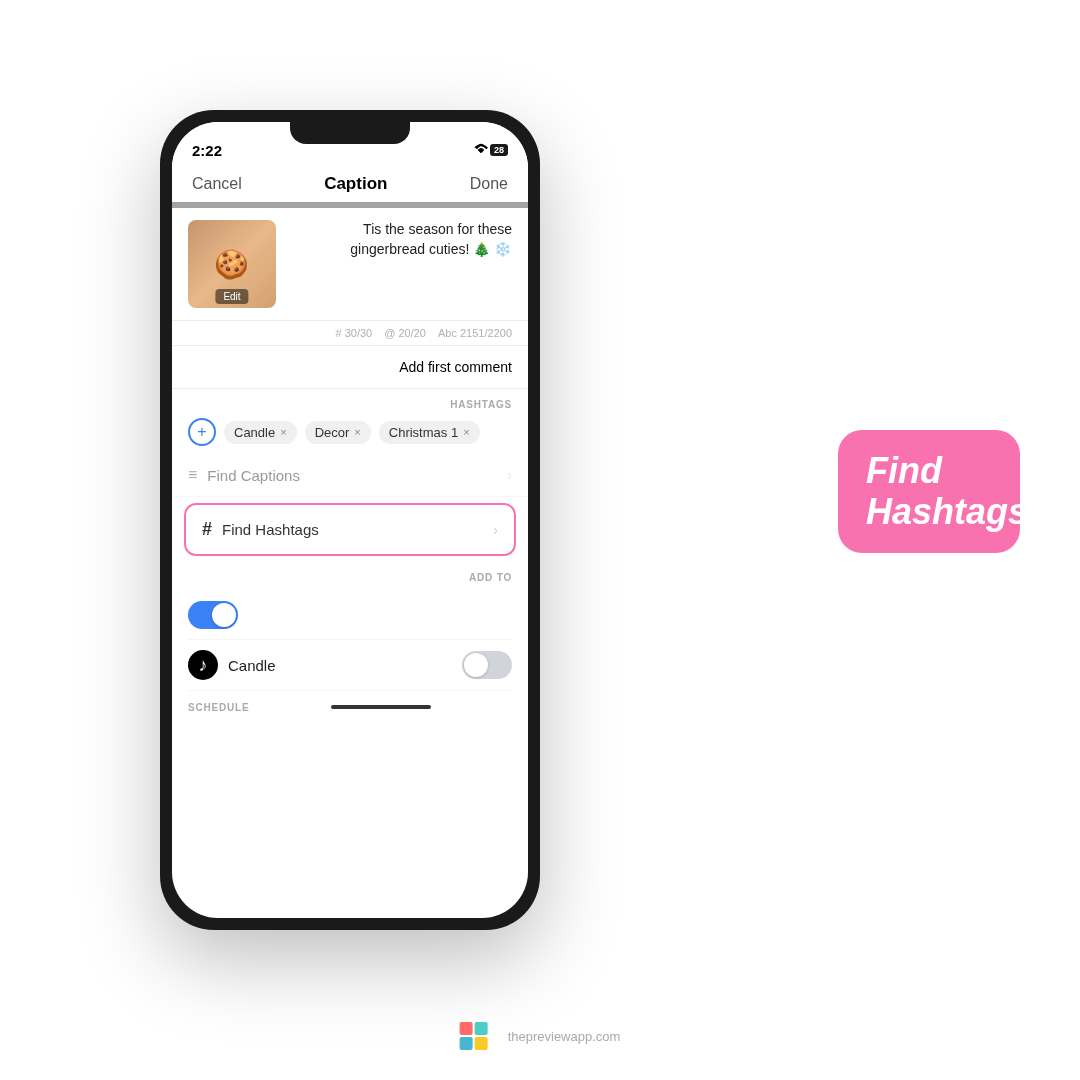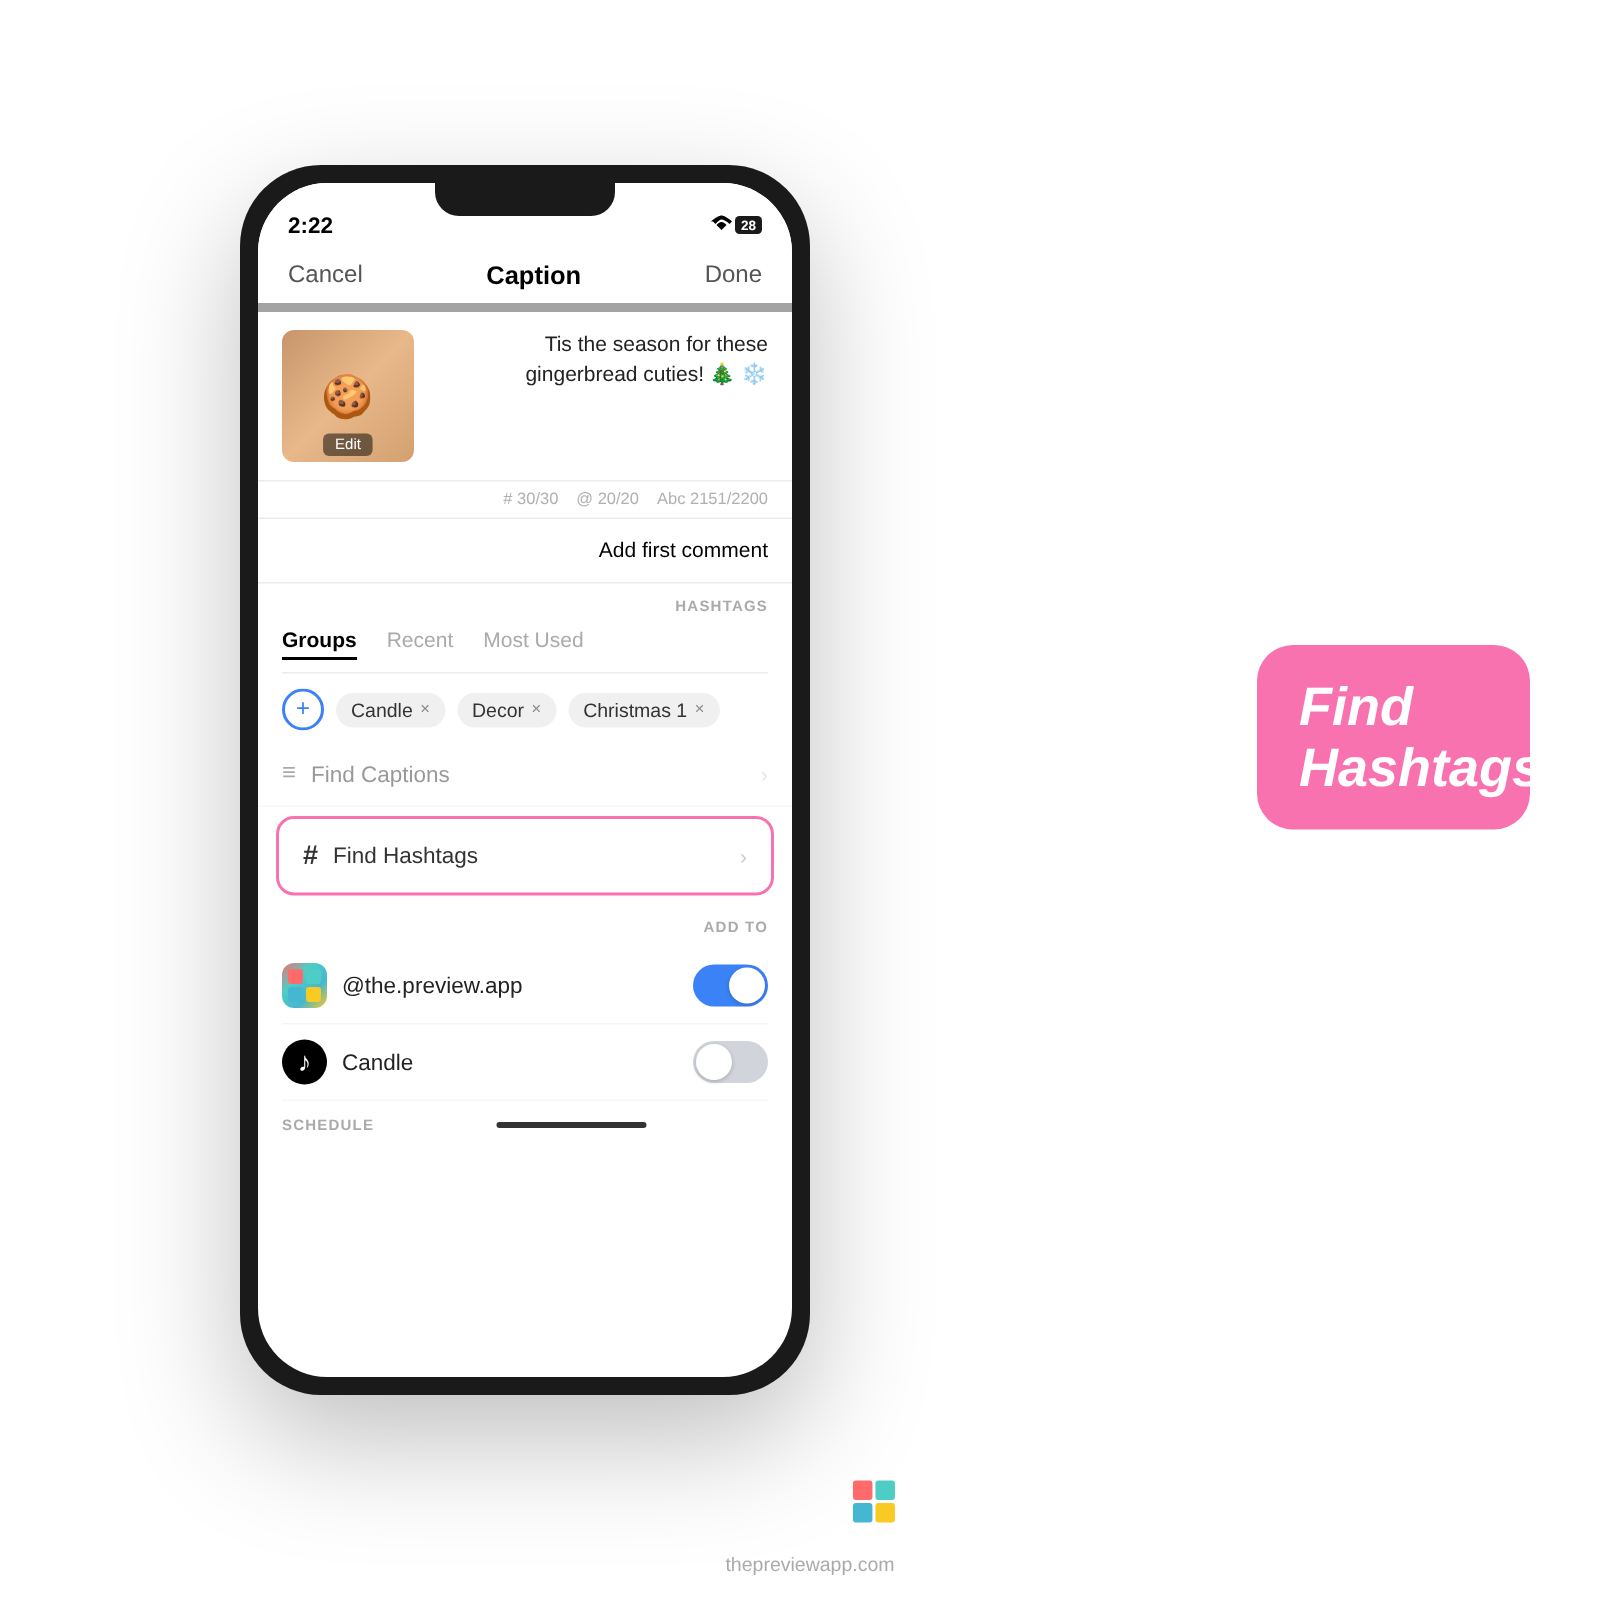--- a/index.html
+++ b/index.html
@@ -427,22 +427,22 @@
       font-style: italic;
     }
 
     
     .bottom-logo {
       position: absolute;
       bottom: 30px;
       left: 50%;
       transform: translateX(-50%);
       display: flex;
-      flex-direction: column;
-      align-items: flex-end;
+      flex-direction: row;
+      align-items: center;
       gap: 20px;
     }
 
     .logo-grid {
       display: grid;
       grid-template-columns: 1fr 1fr;
       gap: 2px;
       width: 28px;
       height: 28px;
     }
@@ -504,25 +504,20 @@
         <span class="stats-item">@ 20/20</span>
         <span class="stats-item">Abc 2151/2200</span>
       </div>
 
       <div class="comment-field">
         <span class="comment-placeholder">Add first comment</span>
       </div>
 
       <div class="hashtags-section">
         <div class="section-label">HASHTAGS</div>
-        <div class="hashtags-tabs">
-          <span class="tab-item active">Groups</span>
-          <span class="tab-item">Recent</span>
-          <span class="tab-item">Most Used</span>
-        </div>
 
         <div class="tags-row">
           <div class="add-tag-btn">+</div>
           <div class="tag-chip">
             <span>Candle</span>
             <span class="tag-x">×</span>
           </div>
           <div class="tag-chip">
             <span>Decor</span>
             <span class="tag-x">×</span>
@@ -547,31 +542,20 @@
           <span class="action-icon" style="font-size:18px;font-weight:700;color:#333;">#</span>
           <span class="action-label">Find Hashtags</span>
         </div>
         <span class="action-chevron">›</span>
       </div>
 
       <div class="add-to-section">
         <div class="section-label">ADD TO</div>
 
         <div class="add-to-item">
-          <div class="add-to-left">
-            <div class="app-icon app-icon-preview">
-              <svg width="22" height="22" viewBox="0 0 22 22">
-                <rect x="0" y="0" width="10" height="10" fill="#ff6b6b" rx="2"></rect>
-                <rect x="12" y="0" width="10" height="10" fill="#4ecdc4" rx="2"></rect>
-                <rect x="0" y="12" width="10" height="10" fill="#45b7d1" rx="2"></rect>
-                <rect x="12" y="12" width="10" height="10" fill="#f9ca24" rx="2"></rect>
-              </svg>
-            </div>
-            <span class="app-name">@the.preview.app</span>
-          </div>
           <div class="toggle on">
             <div class="toggle-circle"></div>
           </div>
         </div>
 
         <div class="add-to-item">
           <div class="add-to-left">
             <div class="app-icon app-icon-tiktok" style="border-radius:50%;font-size:18px;display:flex;align-items:center;justify-content:center;">
               <span style="font-weight:900;">♪</span>
             </div>

